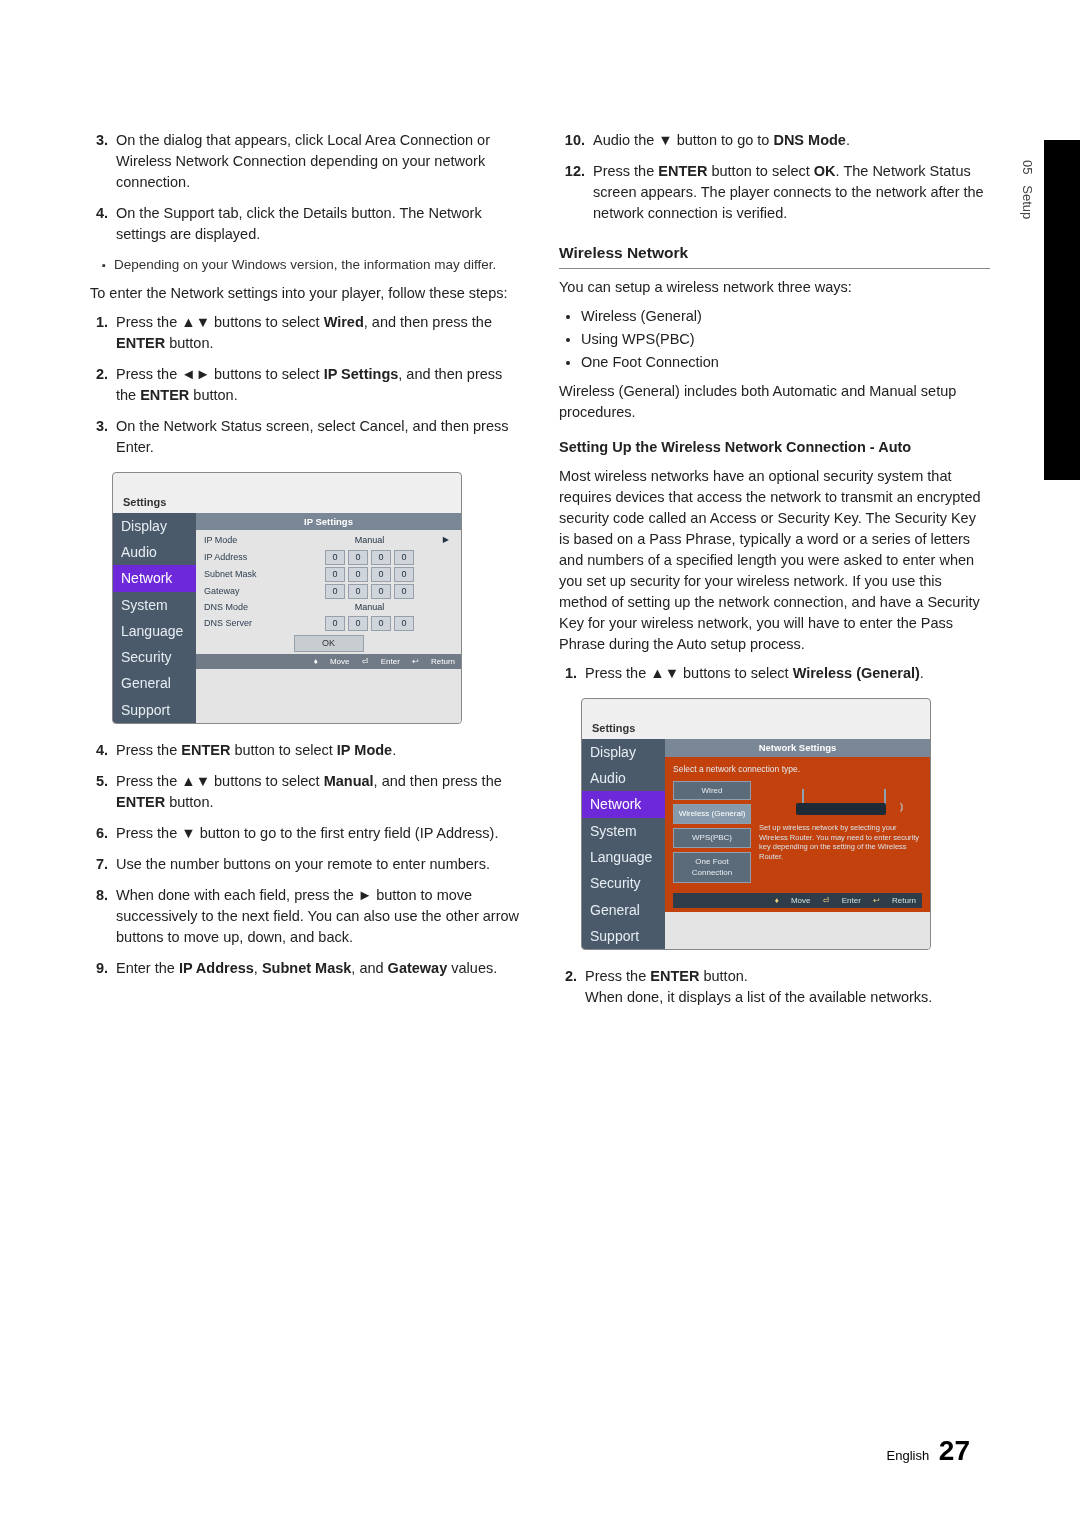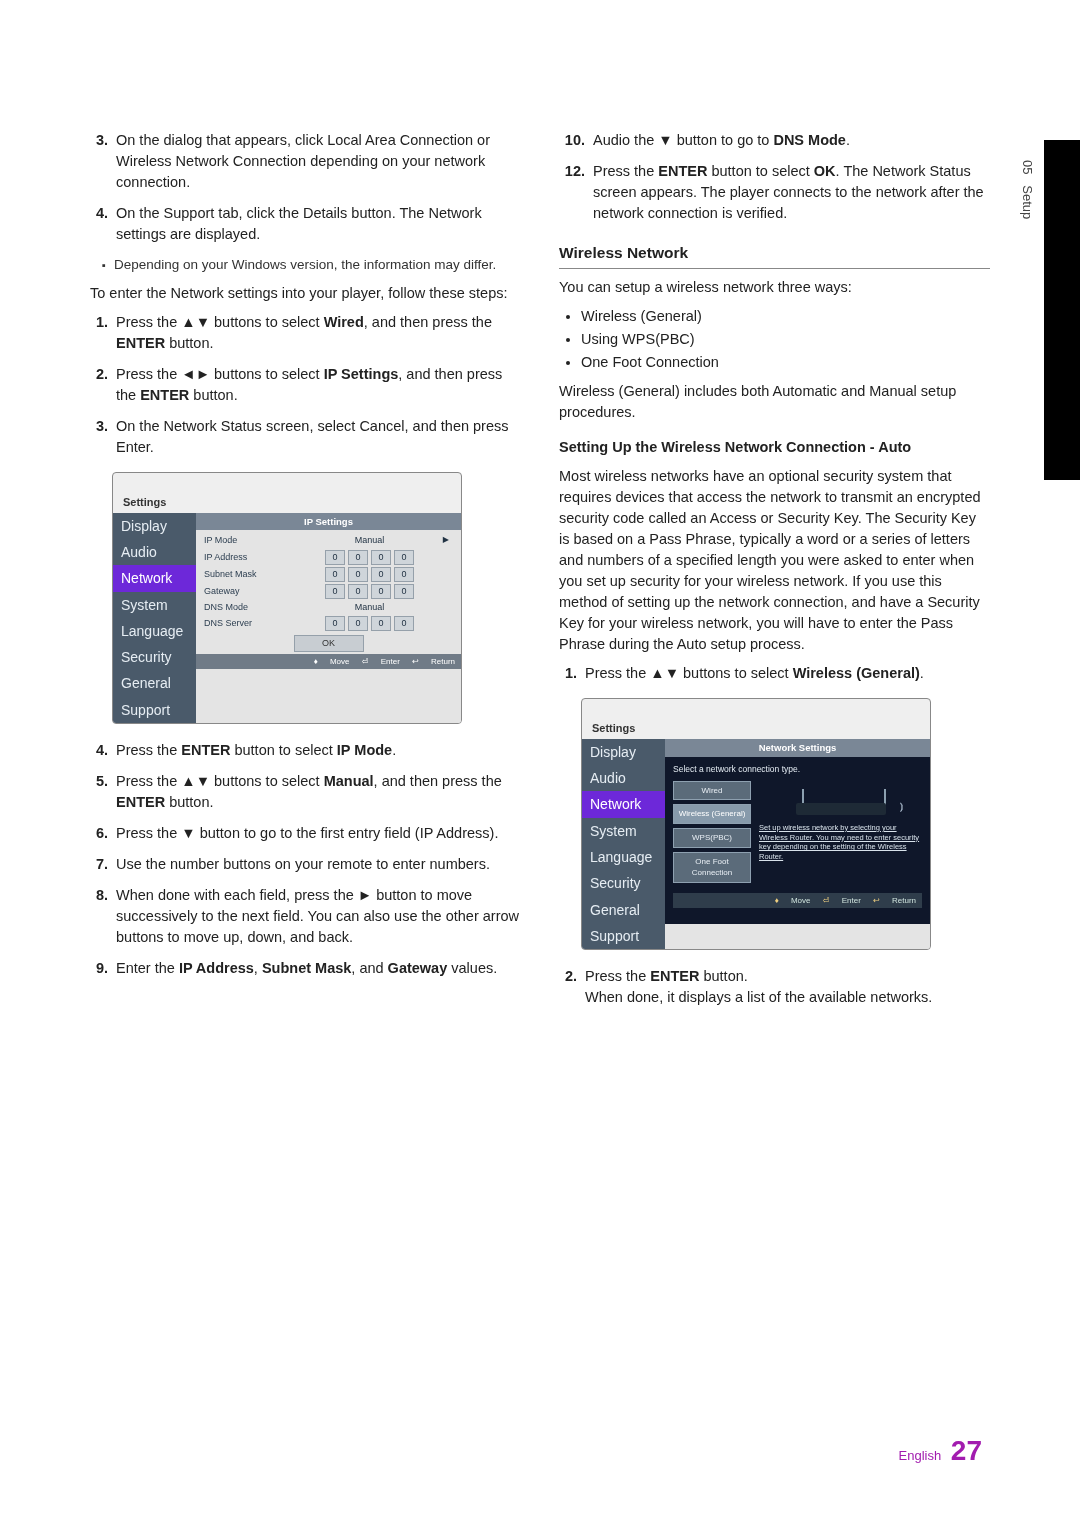--- a/index.html
+++ b/index.html
@@ -84,23 +84,23 @@
     padding-bottom: 3px;
     border-bottom: 1px solid #888;
   }
   ul.dots { list-style: disc; padding-left: 22px; margin: 6px 0; }
   ul.dots li { margin: 2px 0; }
   b { font-weight: bold; }
   .strong-para { font-weight: bold; margin: 14px 0 8px 0; }
   .footer {
     position: absolute;
     bottom: 60px;
-    right: 98px;
+    right: 110px;
     font-size: 13px;
-    color: #a21caf;
+    color: #000000;
   }
   .footer .pn { font-size: 28px; font-weight: bold; margin-left: 6px; }
 
   
   .mock {
     border: 1px solid #888;
     border-radius: 4px;
     margin: 14px 0 16px 22px;
     background: #efefef;
     width: 350px;
@@ -174,23 +174,23 @@
   .mock2 .pane { position: relative; padding: 0; }
   .pane2-head {
     background: #7a8796;
     color: #fff;
     text-align: center;
     font-weight: bold;
     padding: 2px 0;
     font-size: 9.5px;
   }
   .overlay {
-    background: #0f172a;
+    background: #c2410c;
     color: #e4ecf3;
-    padding: 6px 8px 16px 8px;
+    padding: 6px 8px 4px 8px;
     font-size: 8.5px;
     min-height: 120px;
     position: relative;
   }
   .net-opts { display:flex; gap:8px; }
   .net-left { width: 78px; }
   .net-left .opt {
     background: #5b6b7a;
     border: 1px solid #8ea0b0;
     text-align:center;
@@ -220,21 +220,20 @@
     position:absolute; width:2px; height:16px; background:#8ca0b0; bottom:10px;
   }
   .router .ant.a1{left:16px;} .router .ant.a2{left:98px;}
   .router .wifi {
     position:absolute; right:-8px; bottom:0; color:#bcd; font-size:11px;
   }
   .net-desc {
     font-size: 7.5px;
     color:#d8e2ea;
     line-height:1.3;
-    text-decoration:underline;
   }
   .hintbar2 {
     background:#2f3d4b;
     color:#e8c060;
     font-size:8px;
     text-align:right;
     padding:2px 6px;
     margin-top:6px;
   }
   .hintbar2 span{ margin-left:10px; color:#f0d080;}

